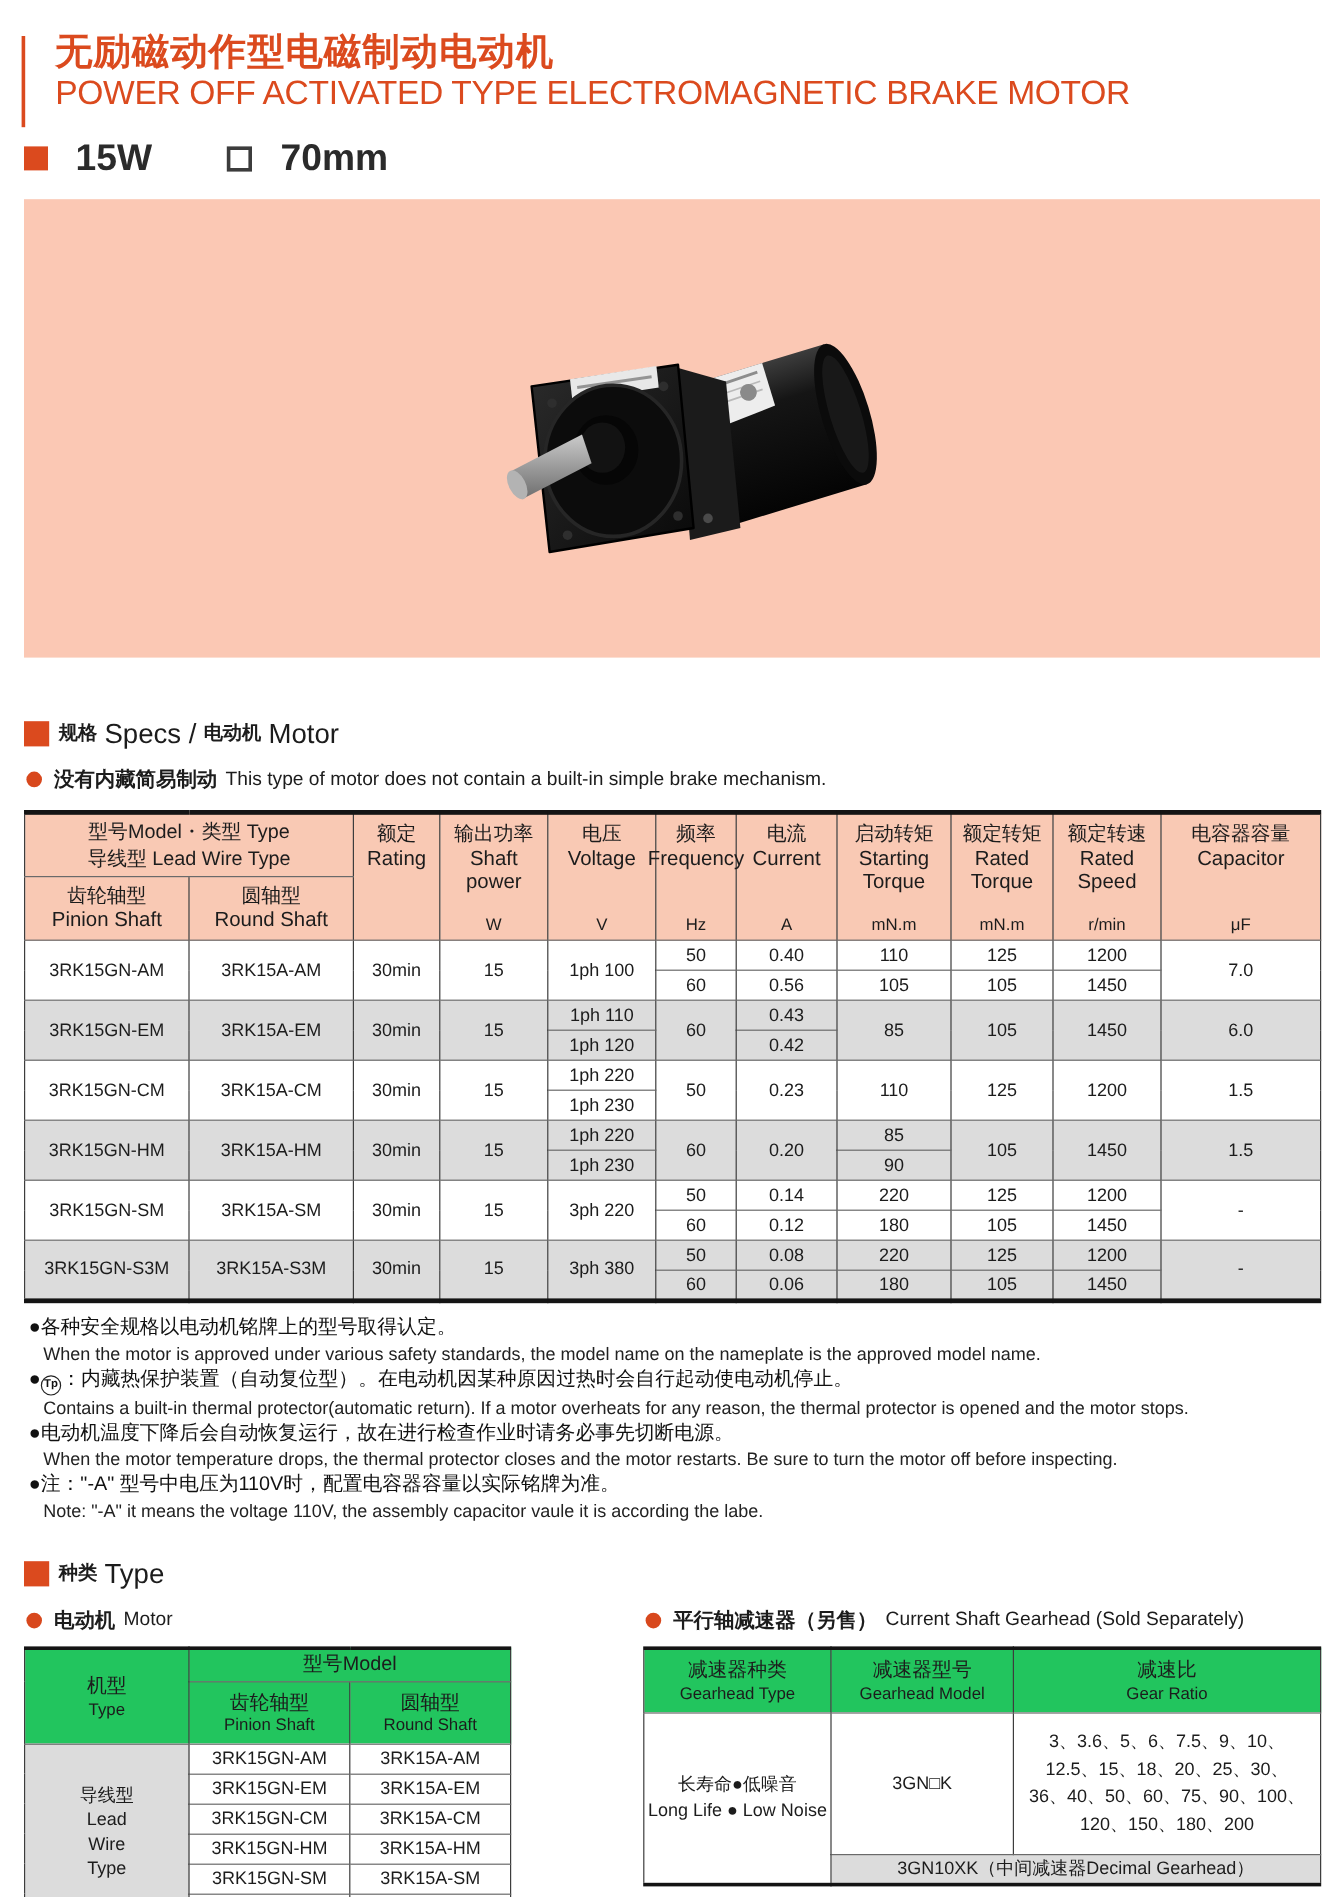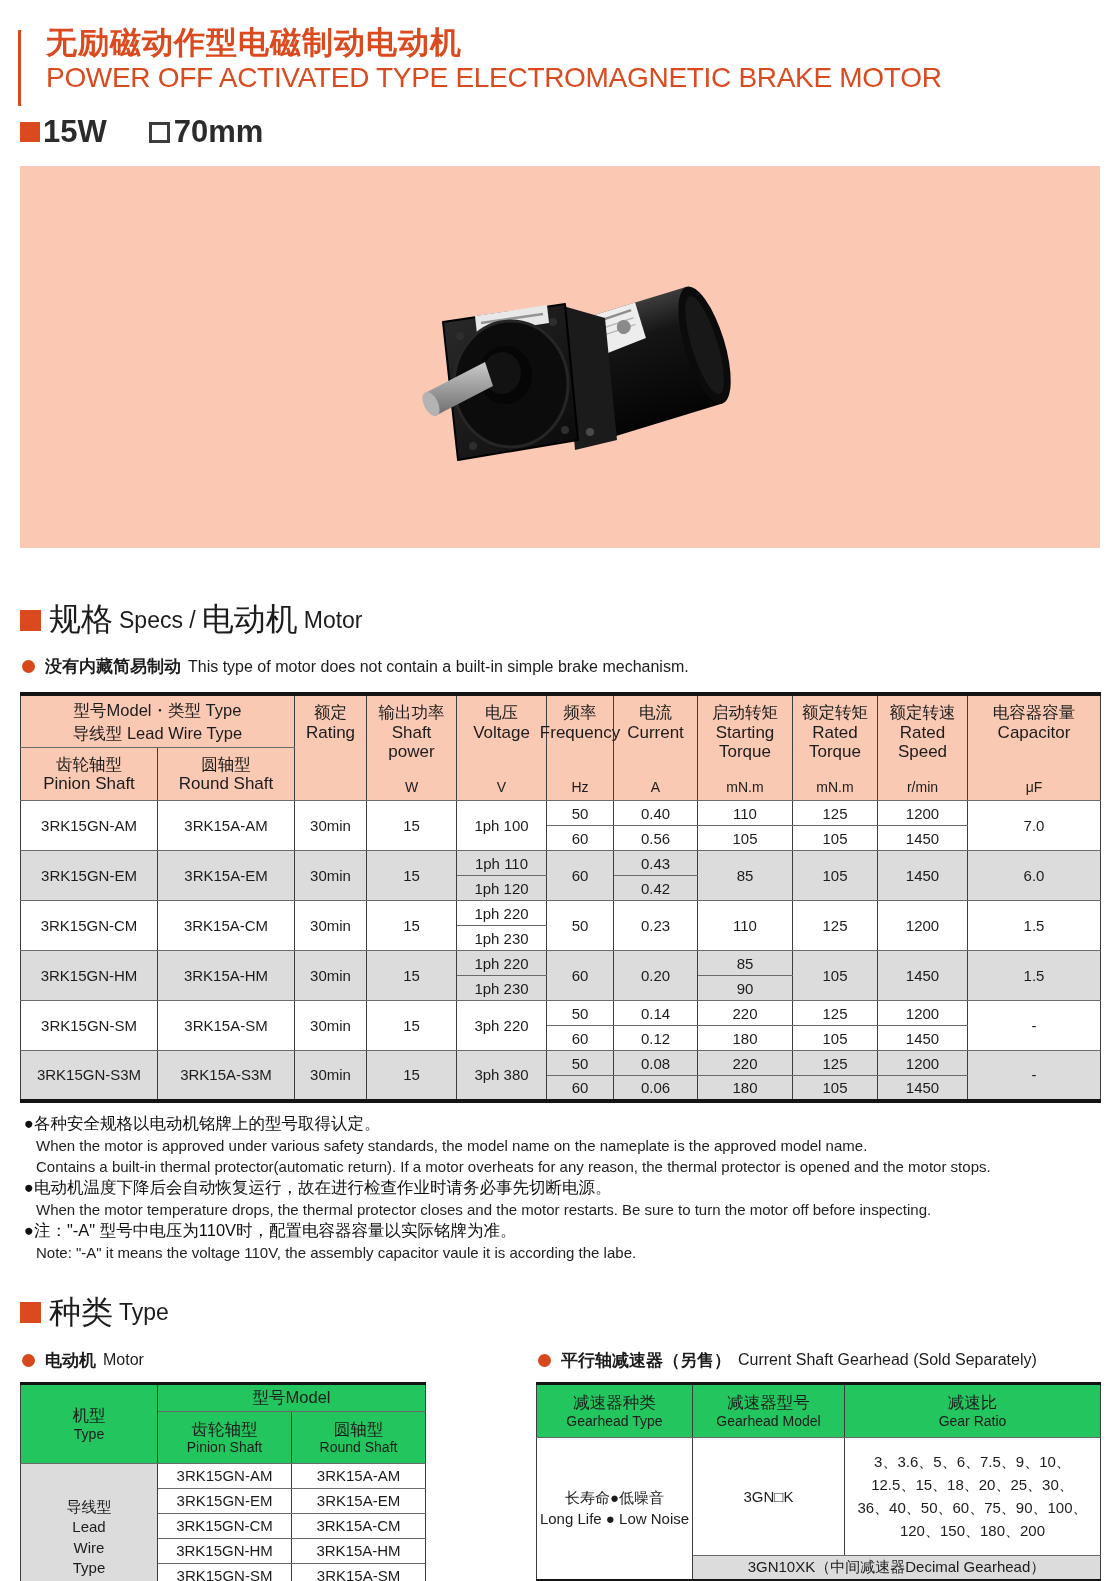--- a/index.html
+++ b/index.html
@@ -8,30 +8,30 @@
     width:1120px; height:1581px; background:#ffffff; overflow:hidden;
     font-family:"Liberation Sans","DejaVu Sans",sans-serif; color:#1c1c1c;
     -webkit-font-smoothing:antialiased;
   }
   
   .title-block { position:relative; margin:25px 0 0 18px; padding-left:28px; }
   .title-bar { position:absolute; left:0; top:5px; width:3px; height:76px; background:#db4a1e; }
   .title-zh { font-size:31px; font-weight:bold; color:#db4a1e; line-height:1.15; letter-spacing:1px; }
   .title-en { font-size:28px; color:#db4a1e; line-height:1.2; letter-spacing:-0.3px; }
   
-  .size-line { margin:20px 0 0 20px; display:flex; align-items:center; font-size:31px; font-weight:bold; color:#2b2b2b; }
+  .size-line { margin:20px 0 0 20px; display:flex; align-items:center; font-size:31px; font-weight:bold; color:#2b2b2b;gap:20px; }
   .sq-filled { width:20px; height:20px; background:#db4a1e; flex:0 0 auto; margin-right:3px; }
   .sq-outline { width:21px; height:21px; border:3px solid #3c3c3c; background:transparent; flex:0 0 auto; margin-left:42px; margin-right:4px; }
   
   .banner { position:relative; margin:16px 20px 0; width:1080px; height:382px; background:#fbc8b4; }
   .motor { position:absolute; left:395px; top:78px; width:340px; height:240px; }
   
   .sec-head { margin:50px 0 0 20px; display:flex; align-items:center; }
   .sec-sq { width:21px; height:21px; background:#db4a1e; margin-right:8px; flex:0 0 auto; }
-  .sec-zh { font-size:32px; font-weight:normal; }
+  .sec-zh { font-size:16px; font-weight:bold; }
   .sec-en { font-size:23px; font-weight:normal; margin-left:6px; }
   .bullet-line { margin:13px 0 0 22px; display:flex; align-items:center; }
   .bullet-dot { width:13px; height:13px; border-radius:50%; background:#d8481d; margin-right:10px; flex:0 0 auto; }
   .b-zh { font-weight:bold; font-size:17px; }
   .b-en { font-size:16px; margin-left:7px; }
   
   table.spec { border-collapse:collapse; table-layout:fixed; width:1080px; margin:14px 20px 0;
     border-top:4px solid #141414; border-bottom:4px solid #141414; }
   .spec th, .spec td { border-left:1px solid #3d3d3d; border-right:1px solid #3d3d3d;
     border-top:1px solid #6a6a6a; border-bottom:1px solid #6a6a6a; text-align:center; padding:0; }
@@ -370,20 +370,21 @@
     <td>180</td>
     <td>105</td>
     <td>1450</td>
   </tr>
 </tbody>
   </table>
 
 <div class="notes">
   <div class="note-zh">●<span>各种安全规格以电动机铭牌上的型号取得认定。</span></div>
   <div class="note-en">When the motor is approved under various safety standards, the model name on the nameplate is the approved model name.</div>
+  <div class="note-zh">●<span class="tp-circ">Tp</span><span>：内藏热保护装置（自动复位型）。在电动机因某种原因过热时会自行起动使电动机停止。</span></div>
   <div class="note-en">Contains a built-in thermal protector(automatic return). If a motor overheats for any reason, the thermal protector is opened and the motor stops.</div>
   <div class="note-zh">●<span>电动机温度下降后会自动恢复运行，故在进行检查作业时请务必事先切断电源。</span></div>
   <div class="note-en">When the motor temperature drops, the thermal protector closes and the motor restarts. Be sure to turn the motor off before inspecting.</div>
   <div class="note-zh">●<span>注："-A" 型号中电压为110V时，配置电容器容量以实际铭牌为准。</span></div>
   <div class="note-en">Note: "-A" it means the voltage 110V, the assembly capacitor vaule it is according the labe.</div>
 </div>
 
 <div class="sec-head type-head">
   <span class="sec-sq"></span>
   <span class="sec-zh">种类</span>

